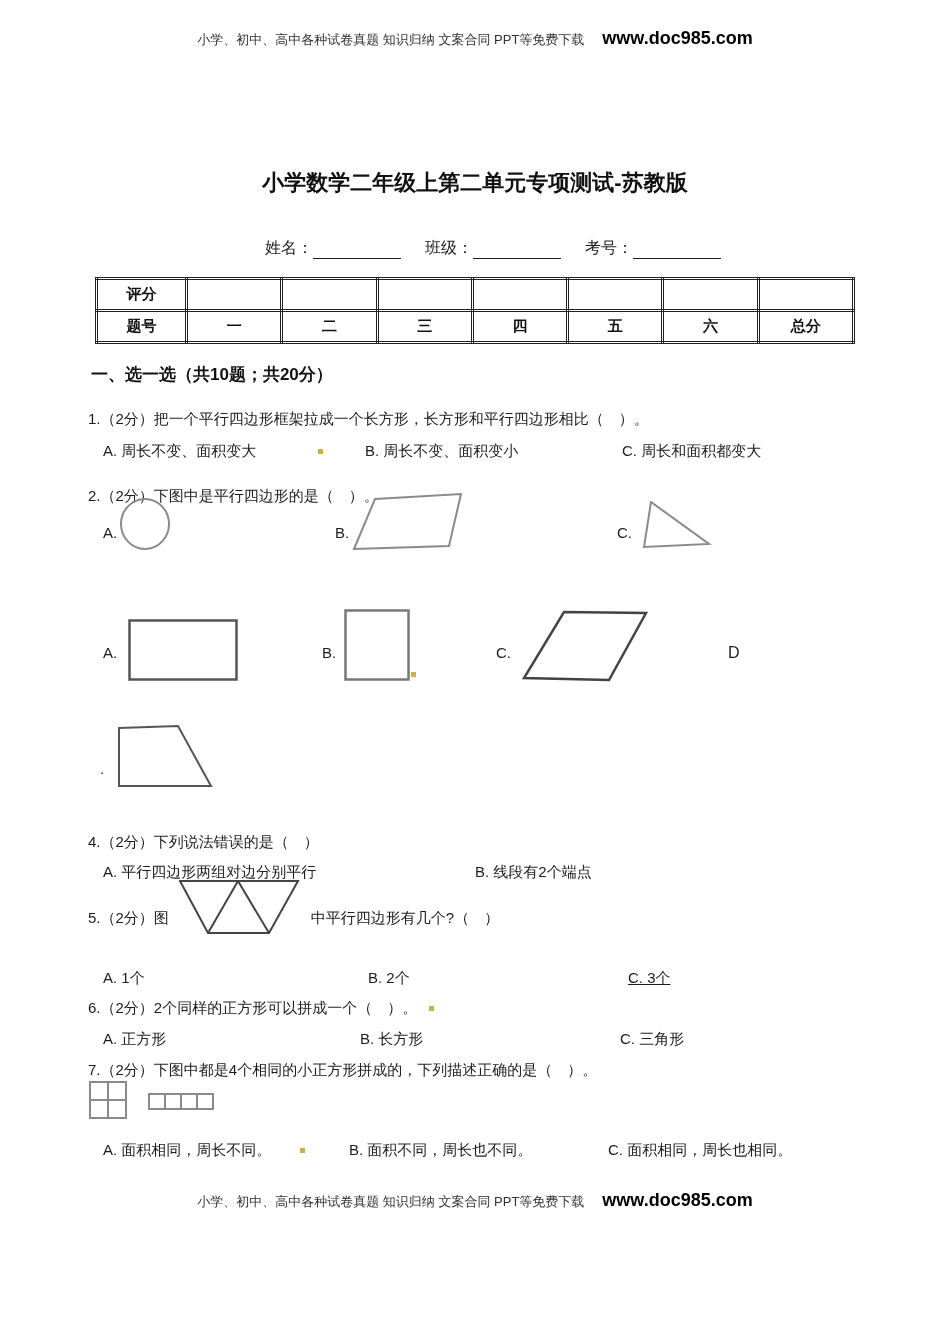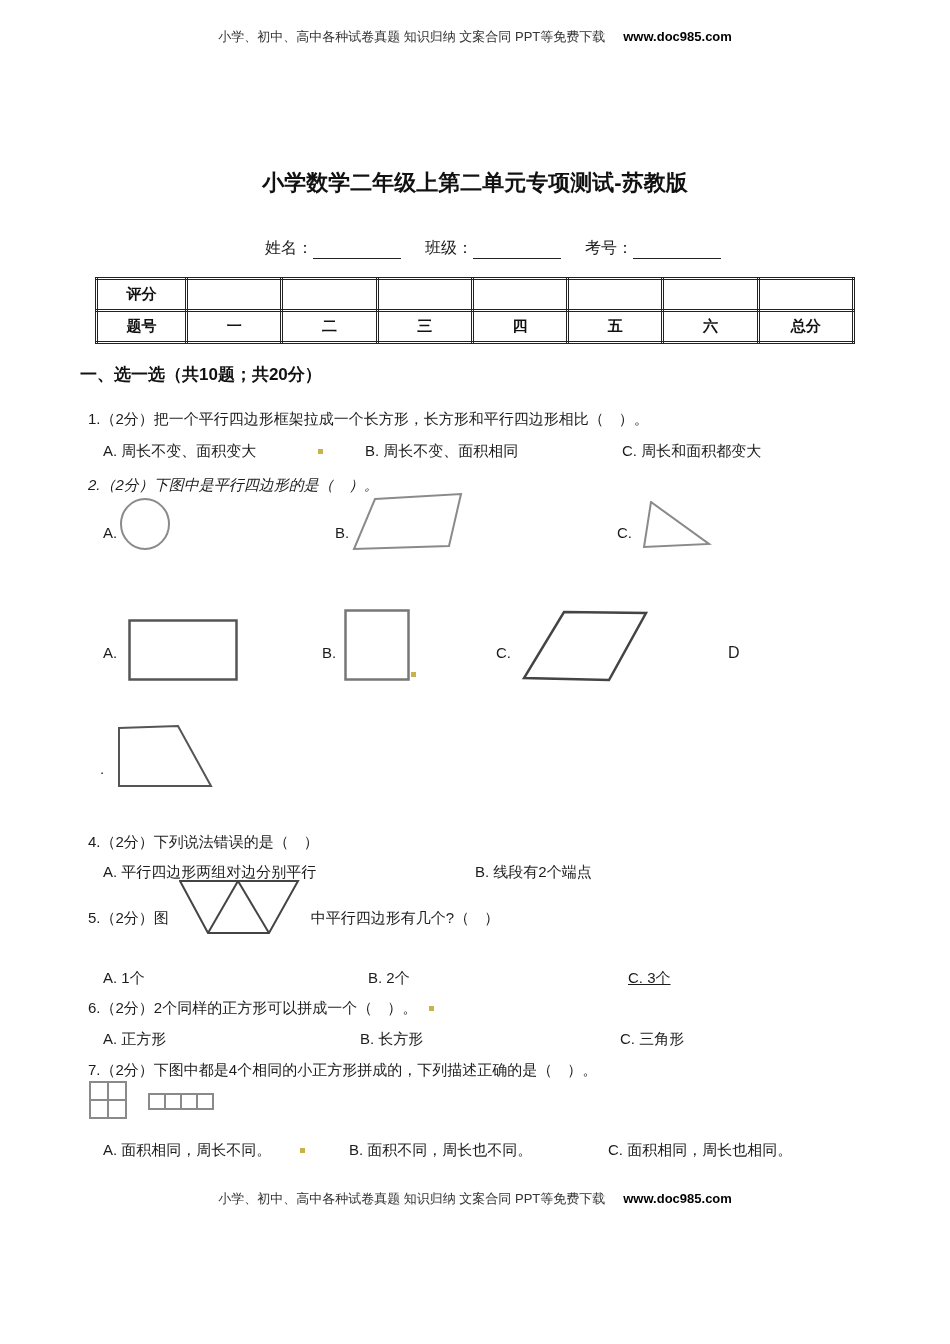--- a/index.html
+++ b/index.html
@@ -1,30 +1,30 @@
 <!DOCTYPE html>
 <html><head>
 <meta charset="utf-8">
 <style>
   html,body{margin:0;padding:0;background:#fff;}
   .page{position:relative;width:950px;height:1344px;background:#ffffff;
         font-family:"Liberation Sans","DejaVu Sans",sans-serif;color:#1c1c1c;overflow:hidden;}
   .hf{position:absolute;left:0;width:950px;text-align:center;font-size:13px;color:#333;white-space:nowrap;}
-  .hf .site{font-weight:bold;color:#000;margin-left:18px;font-size:13px;}
+  .hf .site{font-weight:bold;color:#000;margin-left:18px;font-size:18px;}
   .title{position:absolute;left:0;top:168px;width:950px;margin:0;text-align:center;
          font-size:22px;font-weight:bold;color:#111;}
   .nameline{position:absolute;left:0;top:238px;width:950px;text-align:center;font-size:16px;padding-left:18px;}
   .nameline .lbl{margin-left:6px;}
   .blank{display:inline-block;width:88px;height:16px;border-bottom:1.5px solid #222;
          vertical-align:bottom;margin-right:18px;}
   .blank.last{margin-right:0;}
   table.score{position:absolute;left:95px;top:277px;width:760px;border-collapse:collapse;table-layout:fixed;}
   table.score td{border:3px double #222;height:27px;text-align:center;vertical-align:middle;
                  font-size:15px;font-weight:600;color:#111;}
-  .sect{position:absolute;left:80px;top:363px;font-size:17px;font-weight:bold;color:#111;}
+  .sect{position:absolute;left:91px;top:363px;font-size:17px;font-weight:bold;color:#111;}
   .qtext{position:absolute;left:88px;font-size:15px;white-space:nowrap;}
   .opt{position:absolute;font-size:15px;white-space:nowrap;}
   .shape{position:absolute;}
   .shape svg{display:block;}
   .dot{position:absolute;width:5px;height:5px;background:#c9b24a;}
   .q5row{position:absolute;left:88px;top:880px;display:flex;align-items:flex-end;font-size:15px;justify-content:space-between;}
   .q5row .txt{padding-bottom:9px;white-space:nowrap;}
   .q5row svg{margin:0 10px;display:block;}
   .period{position:absolute;font-size:15px;}
   .dletter{position:absolute;font-size:16px;}
@@ -77,24 +77,24 @@
       <td>总分</td>
     </tr>
   </tbody>
     </table>
 
   <div class="sect">一、选一选（共10题；共20分）</div>
 
   <div class="qtext" style="top:410px;">1.（2分）把一个平行四边形框架拉成一个长方形，长方形和平行四边形相比（　）。</div>
   <span class="opt" style="left:103px;top:442px;">A. 周长不变、面积变大</span>
   <span class="dot" style="left: 318px; top: 449px; background: rgb(201, 178, 74);"></span>
-  <span class="opt" style="left:365px;top:442px;">B. 周长不变、面积相同</span>
+  <span class="opt" style="left:365px;top:442px;">B. 周长不变、面积变小</span>
   <span class="opt" style="left:622px;top:442px;">C. 周长和面积都变大</span>
 
-  <div class="qtext" style="top:476px;font-style:italic;">2.（2分）下图中是平行四边形的是（　）。</div>
+  <div class="qtext" style="top:487px;">2.（2分）下图中是平行四边形的是（　）。</div>
   <span class="opt" style="left:103px;top:524px;">A.</span>
   <div class="shape" style="left:119px;top:497px;">
     <svg width="52" height="54" viewBox="0 0 52 54">
         <ellipse cx="26" cy="27" rx="24" ry="25" fill="none" stroke="#8a8a8a" stroke-width="2"></ellipse>
       </svg>
   </div>
   <span class="opt" style="left:335px;top:524px;">B.</span>
   <div class="shape" style="left:352px;top:492px;">
     <svg width="112" height="60" viewBox="0 0 112 60">
         <polygon points="23,7 109,2 97,54 2,57" fill="none" stroke="#8a8a8a" stroke-width="2"></polygon>

